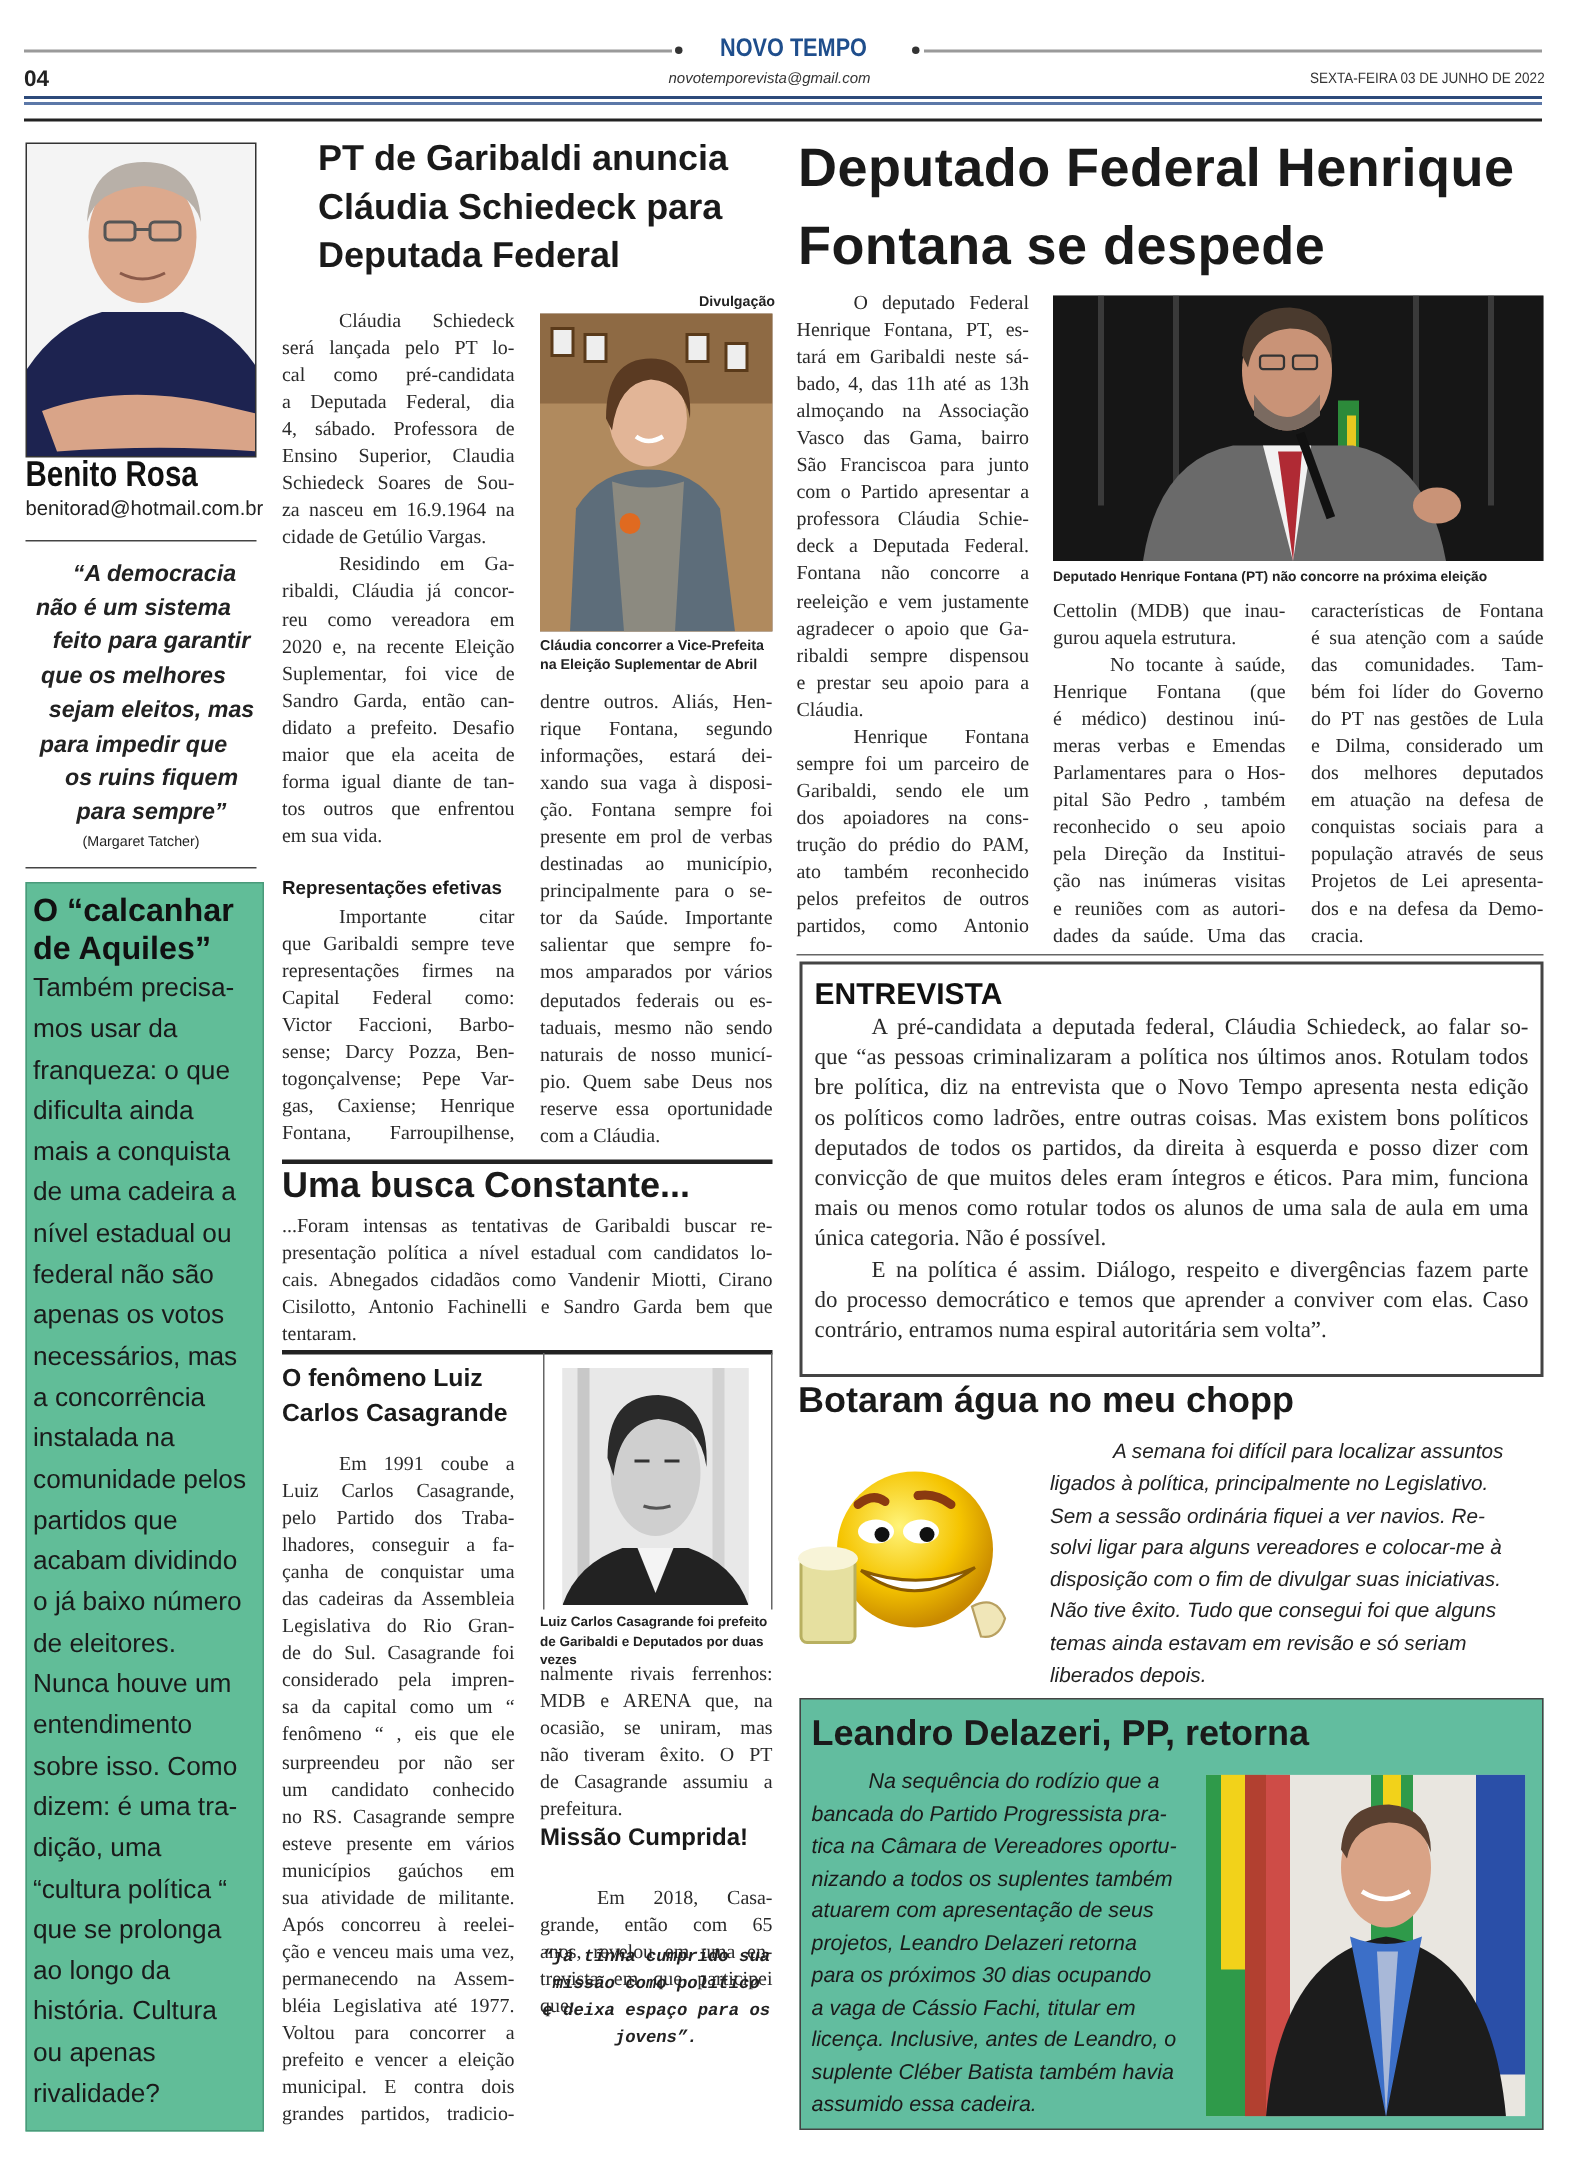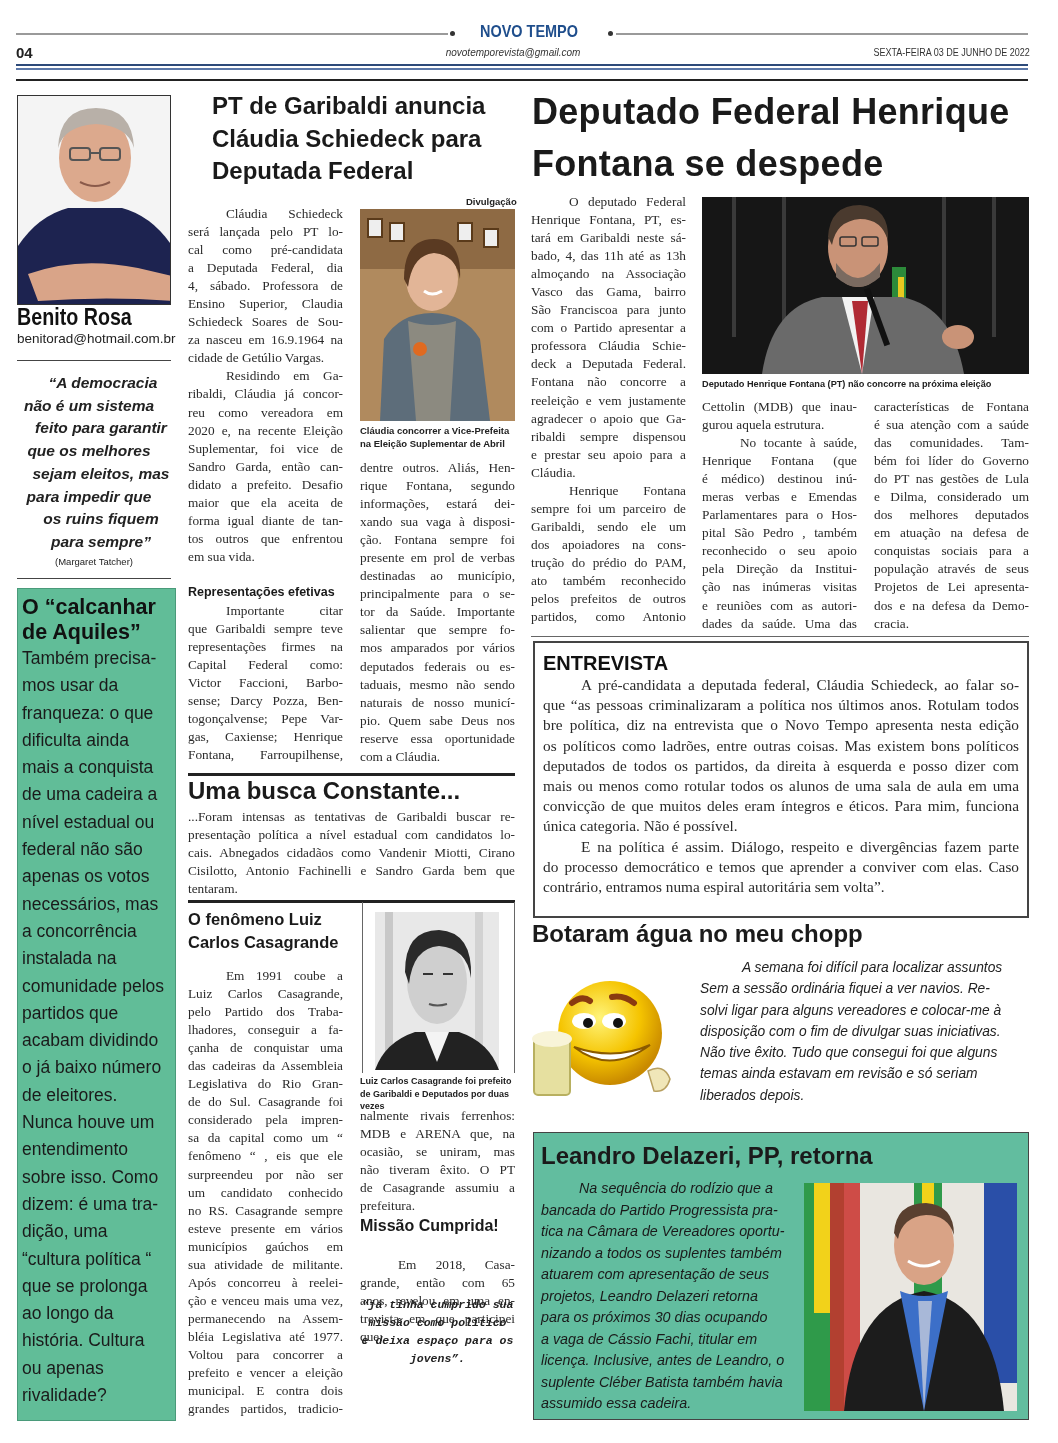--- a/index.html
+++ b/index.html
@@ -401,22 +401,22 @@
 <div class="abs" style="left:531px;top:636px;width:498px;height:1px;background:#666;"></div>
 
 <div class="abs entrevista-box">
   <div class="entrevista-title">ENTREVISTA</div>
   <div class="entrevista-body" id="entrevista-body">
       <span style="display: block; white-space: nowrap; text-align: justify; text-align-last: justify; padding-left: 38px;">A pré-candidata a deputada federal, Cláudia Schiedeck, ao falar so-</span>
       <span style="display: block; white-space: nowrap; text-align: justify; text-align-last: justify;">que “as pessoas criminalizaram a política nos últimos anos. Rotulam todos</span>
       <span style="display: block; white-space: nowrap; text-align: justify; text-align-last: justify;">bre política, diz na entrevista que o Novo Tempo apresenta nesta edição</span>
       <span style="display: block; white-space: nowrap; text-align: justify; text-align-last: justify;">os políticos como ladrões, entre outras coisas. Mas existem bons políticos</span>
       <span style="display: block; white-space: nowrap; text-align: justify; text-align-last: justify;">deputados de todos os partidos, da direita à esquerda e posso dizer com</span>
+      <span style="display: block; white-space: nowrap; text-align: justify; text-align-last: justify;">convicção de que muitos deles eram íntegros e éticos. Para mim, funciona</span>
       <span style="display: block; white-space: nowrap; text-align: justify; text-align-last: justify;">mais ou menos como rotular todos os alunos de uma sala de aula em uma</span>
-      <span style="display: block; white-space: nowrap; text-align: justify; text-align-last: justify;">convicção de que muitos deles eram íntegros e éticos. Para mim, funciona</span>
       <span style="display: block; white-space: nowrap; text-align: left; text-align-last: left;">única categoria. Não é possível.</span>
       <span style="display: block; white-space: nowrap; text-align: justify; text-align-last: justify; padding-left: 38px;">E na política é assim. Diálogo, respeito e divergências fazem parte</span>
       <span style="display: block; white-space: nowrap; text-align: justify; text-align-last: justify;">do processo democrático e temos que aprender a conviver com elas. Caso</span>
       <span style="display: block; white-space: nowrap; text-align: left; text-align-last: left;">contrário, entramos numa espiral autoritária sem volta”.</span>
     </div>
 </div>
 
 <div class="abs h-chopp">Botaram água no meu chopp</div>
 <div class="photo" style="left:530px;top:975px;width:160px;height:125px;">
   <svg width="160" height="125" viewBox="0 0 160 125">
@@ -435,20 +435,21 @@
     <circle cx="58" cy="48" r="5" fill="#111"></circle>
     <circle cx="88" cy="48" r="5" fill="#111"></circle>
     <path d="M44 72 Q80 100 120 70 Q84 86 44 72 Z" fill="#fff" stroke="#8a5a00" stroke-width="2"></path>
     <rect x="4" y="64" width="36" height="56" rx="4" fill="#e6e0a0" stroke="#b8b060" stroke-width="2"></rect>
     <ellipse cx="22" cy="64" rx="20" ry="8" fill="#f8f4d8"></ellipse>
     <path d="M118 96 Q134 88 140 104 Q136 118 124 116 Z" fill="#f0e6b8" stroke="#b8a060" stroke-width="1.5"></path>
   </svg>
 </div>
 <div class="abs chopp-text">
   <span style="padding-left:42px">A semana foi difícil para localizar assuntos</span>
+  <span>ligados à política, principalmente no Legislativo.</span>
   <span>Sem a sessão ordinária fiquei a ver navios. Re-</span>
   <span>solvi ligar para alguns vereadores e colocar-me à</span>
   <span>disposição com o fim de divulgar suas iniciativas.</span>
   <span>Não tive êxito. Tudo que consegui foi que alguns</span>
   <span>temas ainda estavam em revisão e só seriam</span>
   <span>liberados depois.</span>
 </div>
 
 <div class="abs leandro-box"></div>
 <div class="abs leandro-title">Leandro Delazeri, PP, retorna</div>

